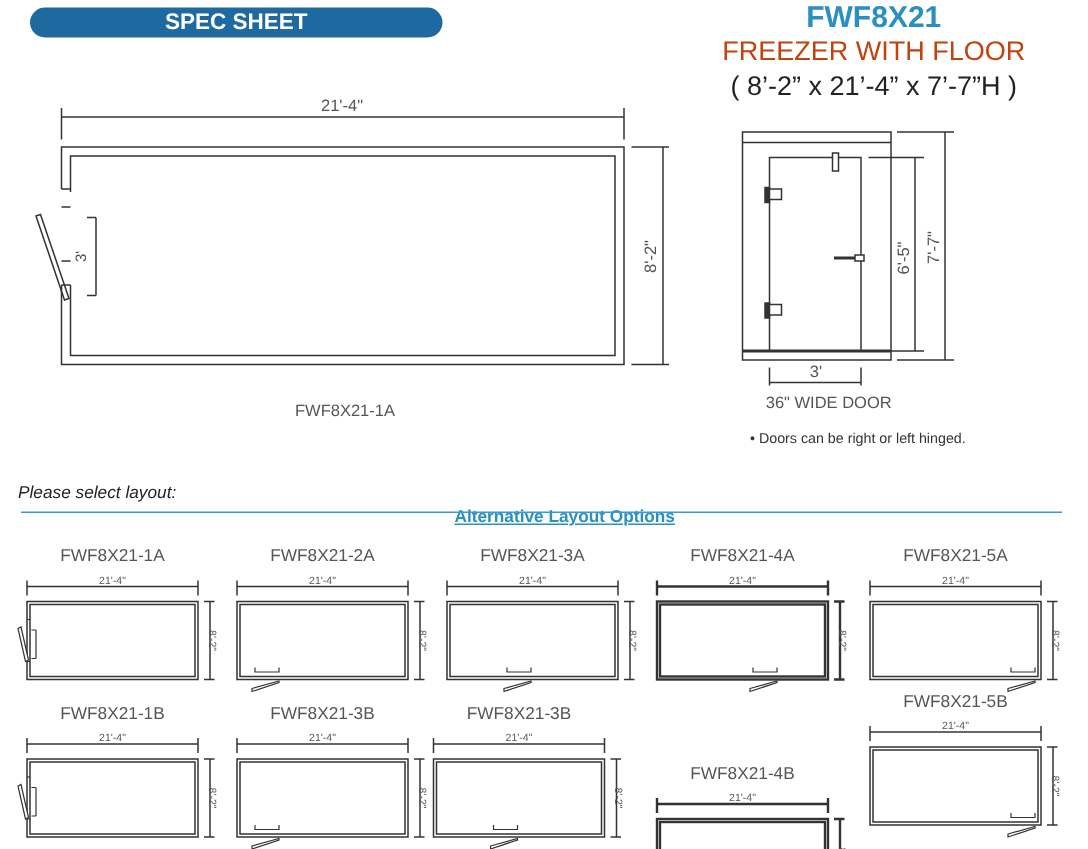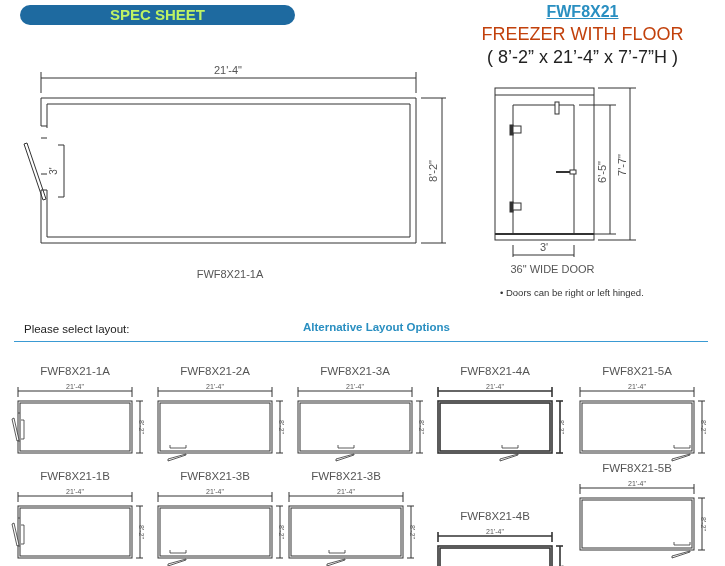--- a/index.html
+++ b/index.html
@@ -1,25 +1,25 @@
 <!DOCTYPE html>
 <html><head>
 <meta charset="utf-8">
 <style>
   html,body{margin:0;padding:0;background:#fff;}
   body{width:725px;height:566px;position:relative;overflow:hidden;font-family:"Liberation Sans","DejaVu Sans",sans-serif;color:#333;}
   .abs{position:absolute;}
-  .spec-banner{left:20px;top:5px;width:275px;height:20px;background:#1e6aa0;border-radius:10px;color:#bef264;font-weight:bold;font-size:15px;text-align:center;line-height:20px;}
-  .model-title{left:440px;top:0;width:285px;text-align:center;color:#2a8fc1;font-weight:bold;font-size:16px;line-height:24px;text-decoration:underline;}
+  .spec-banner{left:20px;top:5px;width:275px;height:20px;background:#1e6aa0;border-radius:10px;color:#ffffff;font-weight:bold;font-size:15px;text-align:center;line-height:20px;}
+  .model-title{left:440px;top:0;width:285px;text-align:center;color:#2a8fc1;font-weight:bold;font-size:20px;line-height:24px;}
   .model-sub{left:440px;top:23px;width:285px;text-align:center;color:#c2410c;font-size:18px;line-height:22px;}
   .model-dims{left:440px;top:46px;width:285px;text-align:center;color:#222;font-size:18px;line-height:22px;}
   .caption{font-size:11px;color:#555;text-align:center;}
   .note{left:500px;top:287px;font-size:9.5px;color:#333;}
-  .select-label{left:24px;top:323px;font-size:11.5px;color:#222;}
-  .alt-label{left:303px;top:321px;font-size:11.5px;color:#2a8fc1;font-weight:bold;}
+  .select-label{left:12px;top:323px;font-size:11.5px;color:#222;font-style:italic;}
+  .alt-label{left:303px;top:339px;font-size:11.5px;color:#2a8fc1;font-weight:bold;text-decoration:underline;}
   .divider{left:14px;top:341px;width:694px;height:1px;background:#3a9ad3;}
   .thumb{position:absolute;width:130px;height:90px;cursor:pointer;}
   .thumb .tname{position:absolute;left:0;top:0;width:130px;text-align:center;font-size:11.5px;color:#555;}
   .thumb svg{position:absolute;left:0;top:14px;}
   svg text{font-family:"Liberation Sans",sans-serif;}
 </style>
 </head>
 <body>
 
 <div class="abs spec-banner">SPEC SHEET</div>

